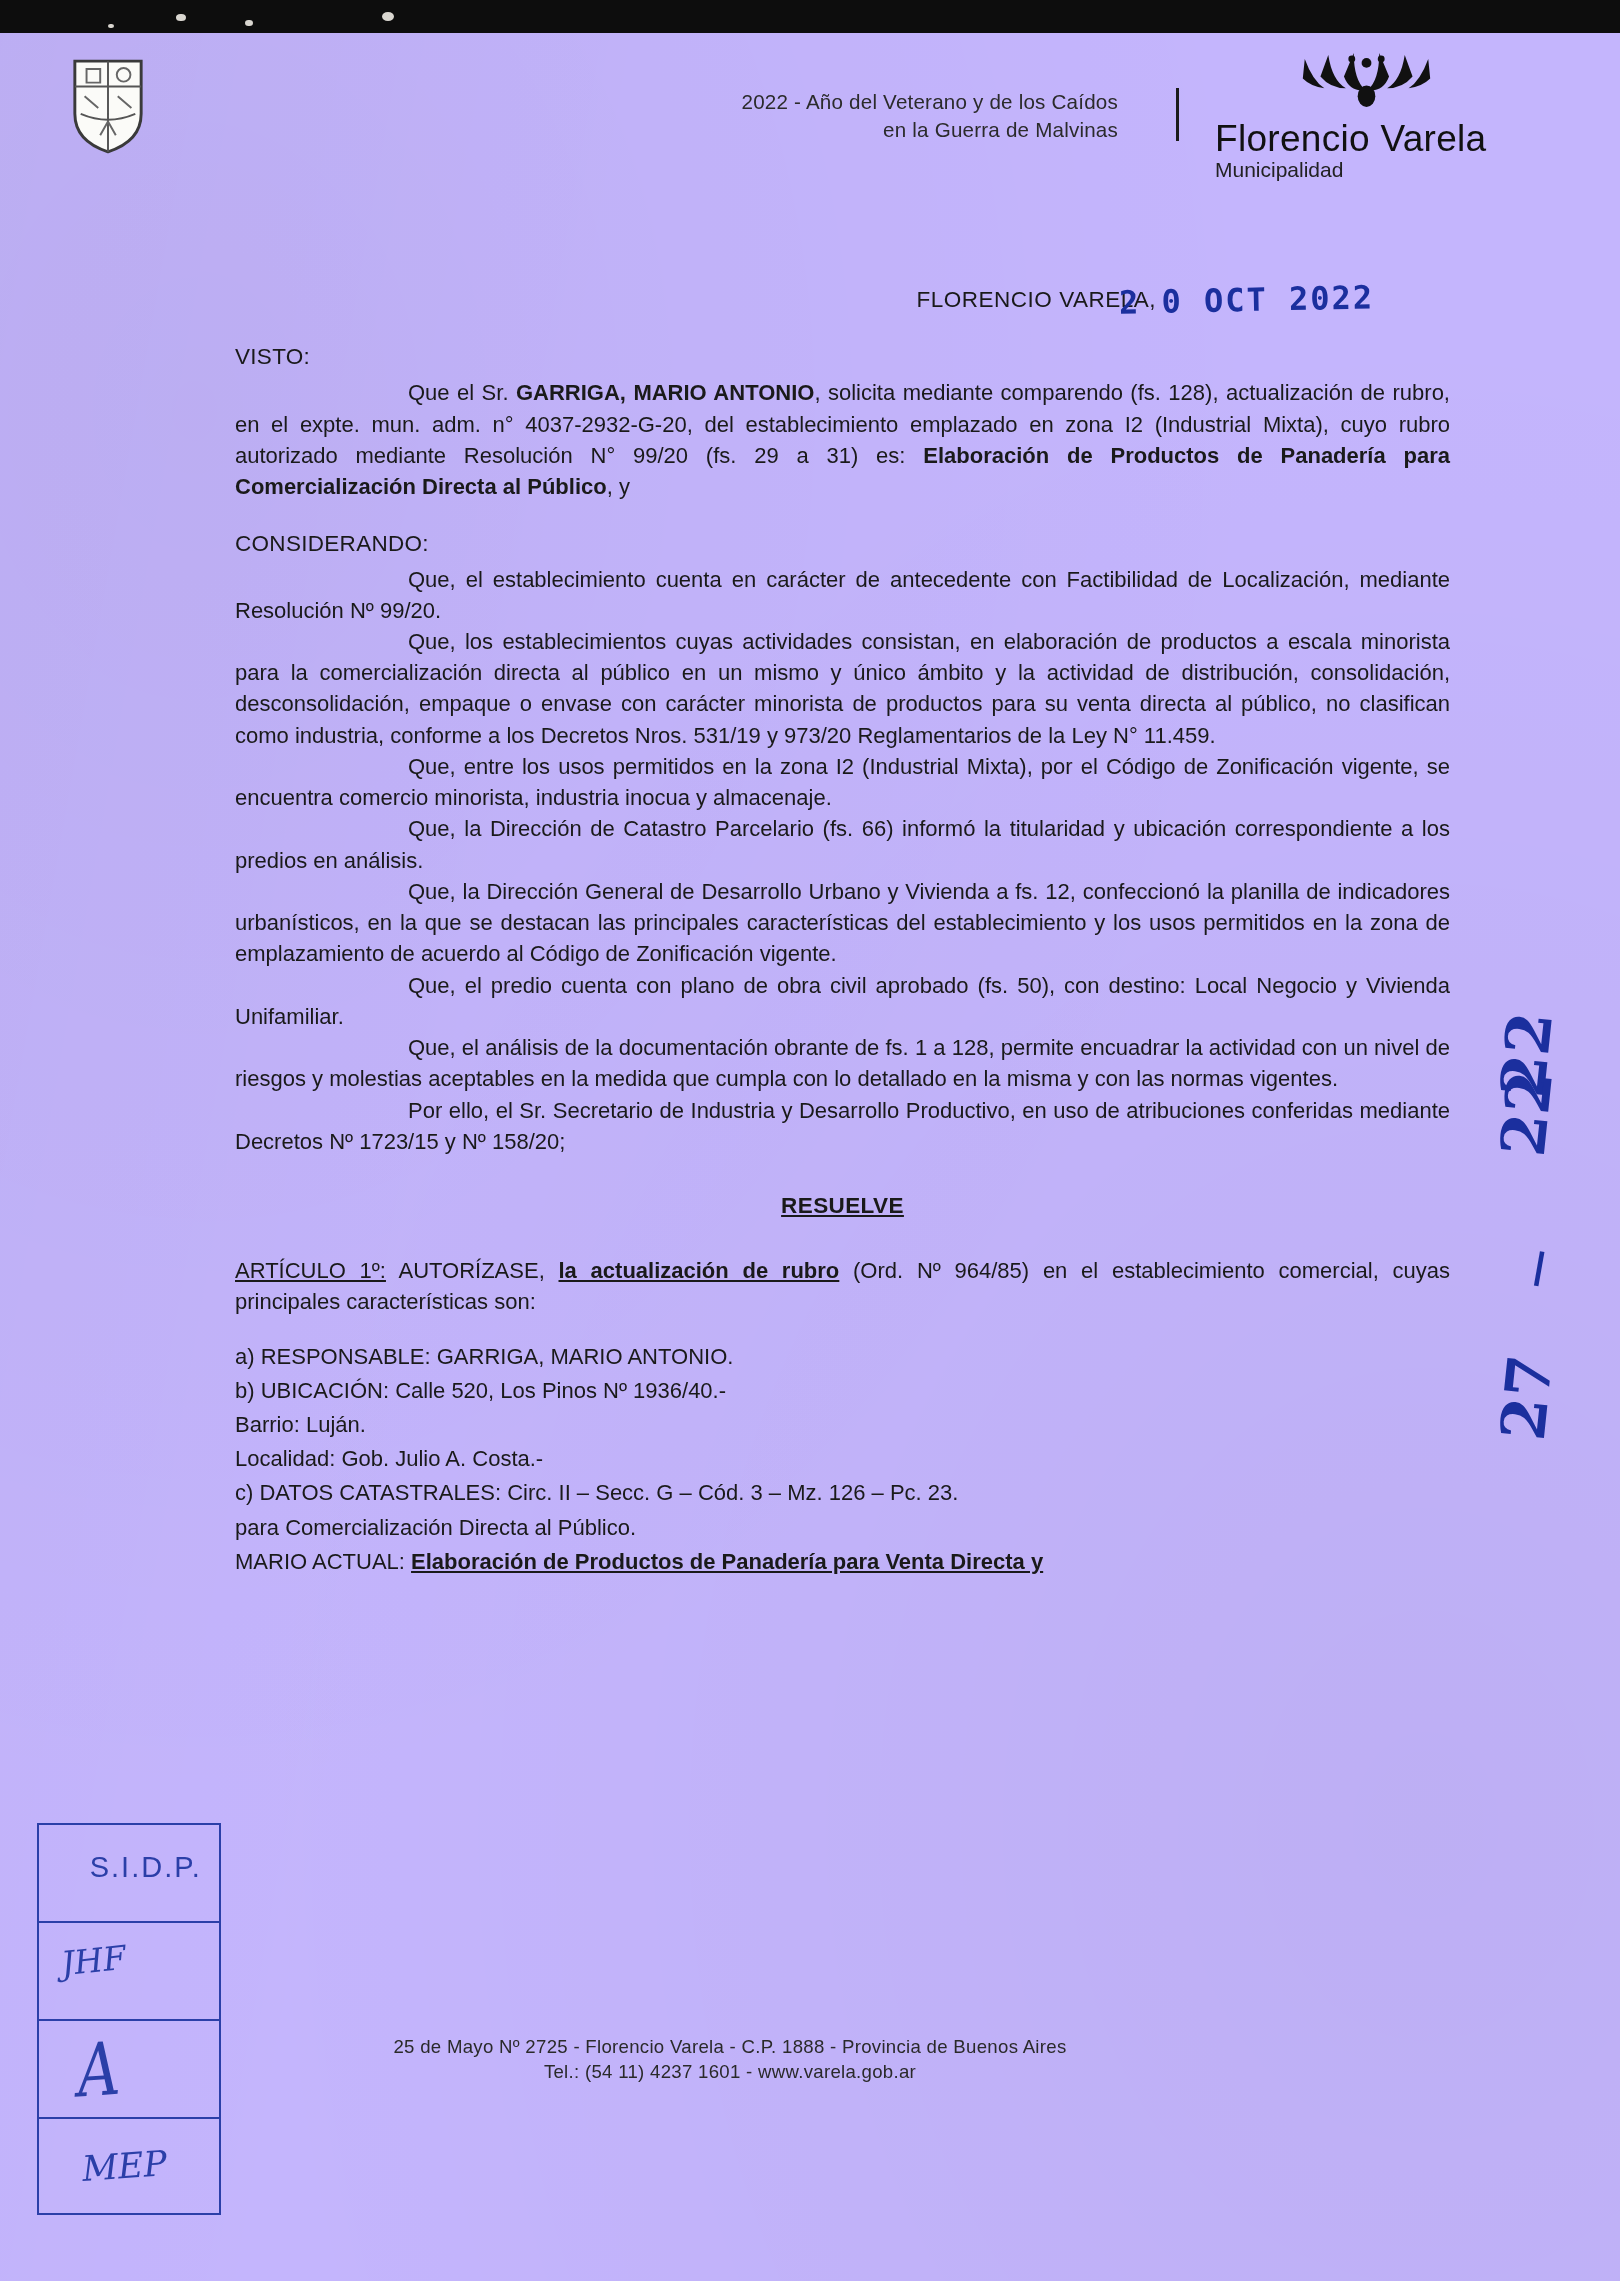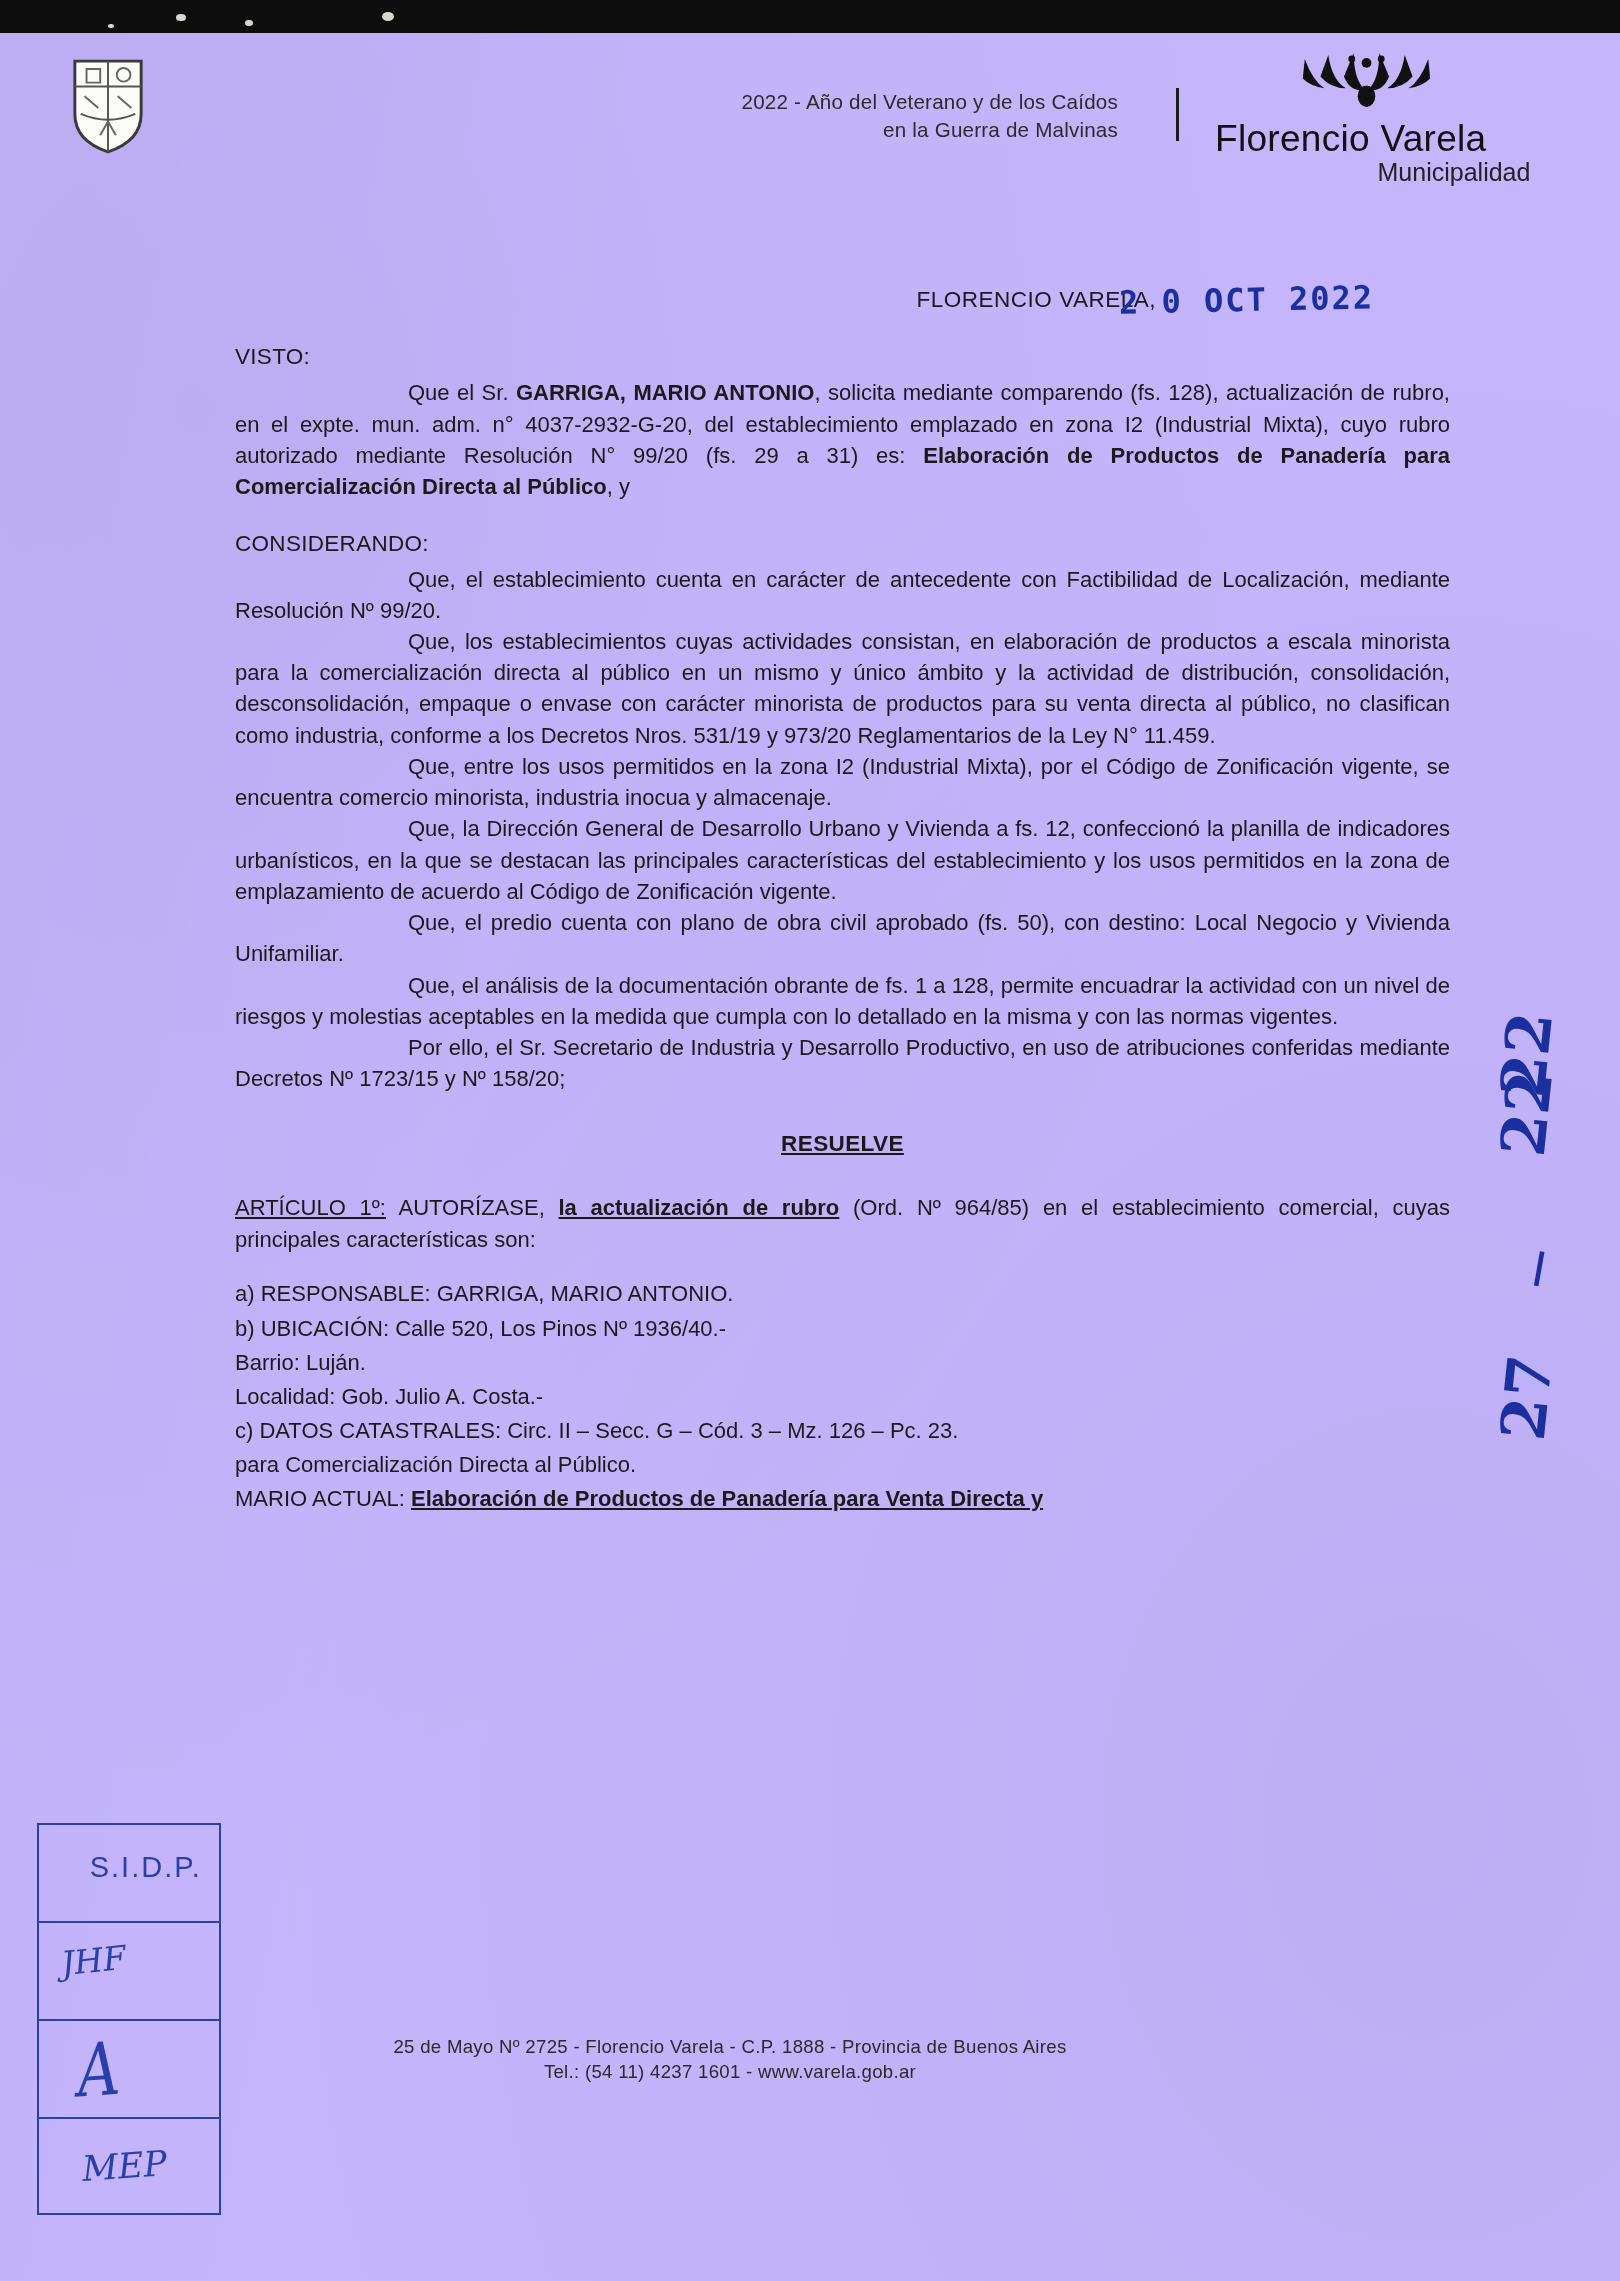--- a/index.html
+++ b/index.html
@@ -93,23 +93,23 @@
     width: 147px;
     height: 57px;
   }
   .brand-name {
     margin-top: 55px;
     font-size: 37px;
     color: #111;
     letter-spacing: 0.3px;
   }
   .brand-sub {
-    font-size: 25px;
+    font-size: 21px;
     color: #222;
-    text-align: right;
+    text-align: left;
     padding-right: 17.6px;
     margin-top: -2px;
   }
 
   
   .doc {
     position: absolute;
     left: 235px;
     top: 284px;
     width: 1215px;
@@ -318,20 +318,21 @@
     <p class="body indent">
       <span>Que el Sr. </span><span class="b">GARRIGA, MARIO ANTONIO</span><span>, solicita mediante comparendo (fs. 128), actualización de rubro, en el expte. mun. adm. n° 4037-2932-G-20, del establecimiento emplazado en zona I2 (Industrial Mixta), cuyo rubro autorizado mediante Resolución N° 99/20 (fs. 29 a 31) es: </span><span class="b">Elaboración de Productos de Panadería para Comercialización Directa al Público</span><span>, y</span>
     </p>
 
     <div class="gap-m"></div>
     <div class="label">CONSIDERANDO:</div>
 
     <p class="body indent">Que, el establecimiento cuenta en carácter de antecedente con Factibilidad de Localización, mediante Resolución Nº 99/20.</p>
     <p class="body indent">Que, los establecimientos cuyas actividades consistan, en elaboración de productos a escala minorista para la comercialización directa al público en un mismo y único ámbito y la actividad de distribución, consolidación, desconsolidación, empaque o envase con carácter minorista de productos para su venta directa al público, no clasifican como industria, conforme a los Decretos Nros. 531/19 y 973/20 Reglamentarios de la Ley N° 11.459.</p>
     <p class="body indent">Que, entre los usos permitidos en la zona I2 (Industrial Mixta), por el Código de Zonificación vigente, se encuentra comercio minorista, industria inocua y almacenaje.</p>
+    <p class="body indent">Que, la Dirección de Catastro Parcelario (fs. 66) informó la titularidad y ubicación correspondiente a los predios en análisis.</p>
     <p class="body indent">Que, la Dirección General de Desarrollo Urbano y Vivienda a fs. 12, confeccionó la planilla de indicadores urbanísticos, en la que se destacan las principales características del establecimiento y los usos permitidos en la zona de emplazamiento de acuerdo al Código de Zonificación vigente.</p>
     <p class="body indent">Que, el predio cuenta con plano de obra civil aprobado (fs. 50), con destino: Local Negocio y Vivienda Unifamiliar.</p>
     <p class="body indent">Que, el análisis de la documentación obrante de fs. 1 a 128, permite encuadrar la actividad con un nivel de riesgos y molestias aceptables en la medida que cumpla con lo detallado en la misma y con las normas vigentes.</p>
     <p class="body indent">Por ello, el Sr. Secretario de Industria y Desarrollo Productivo, en uso de atribuciones conferidas mediante Decretos Nº 1723/15 y Nº 158/20;</p>
 
     <div class="gap-l"></div>
     <div class="resuelve">RESUELVE</div>
     <div class="gap-l"></div>
 
     <p class="body articulo">

